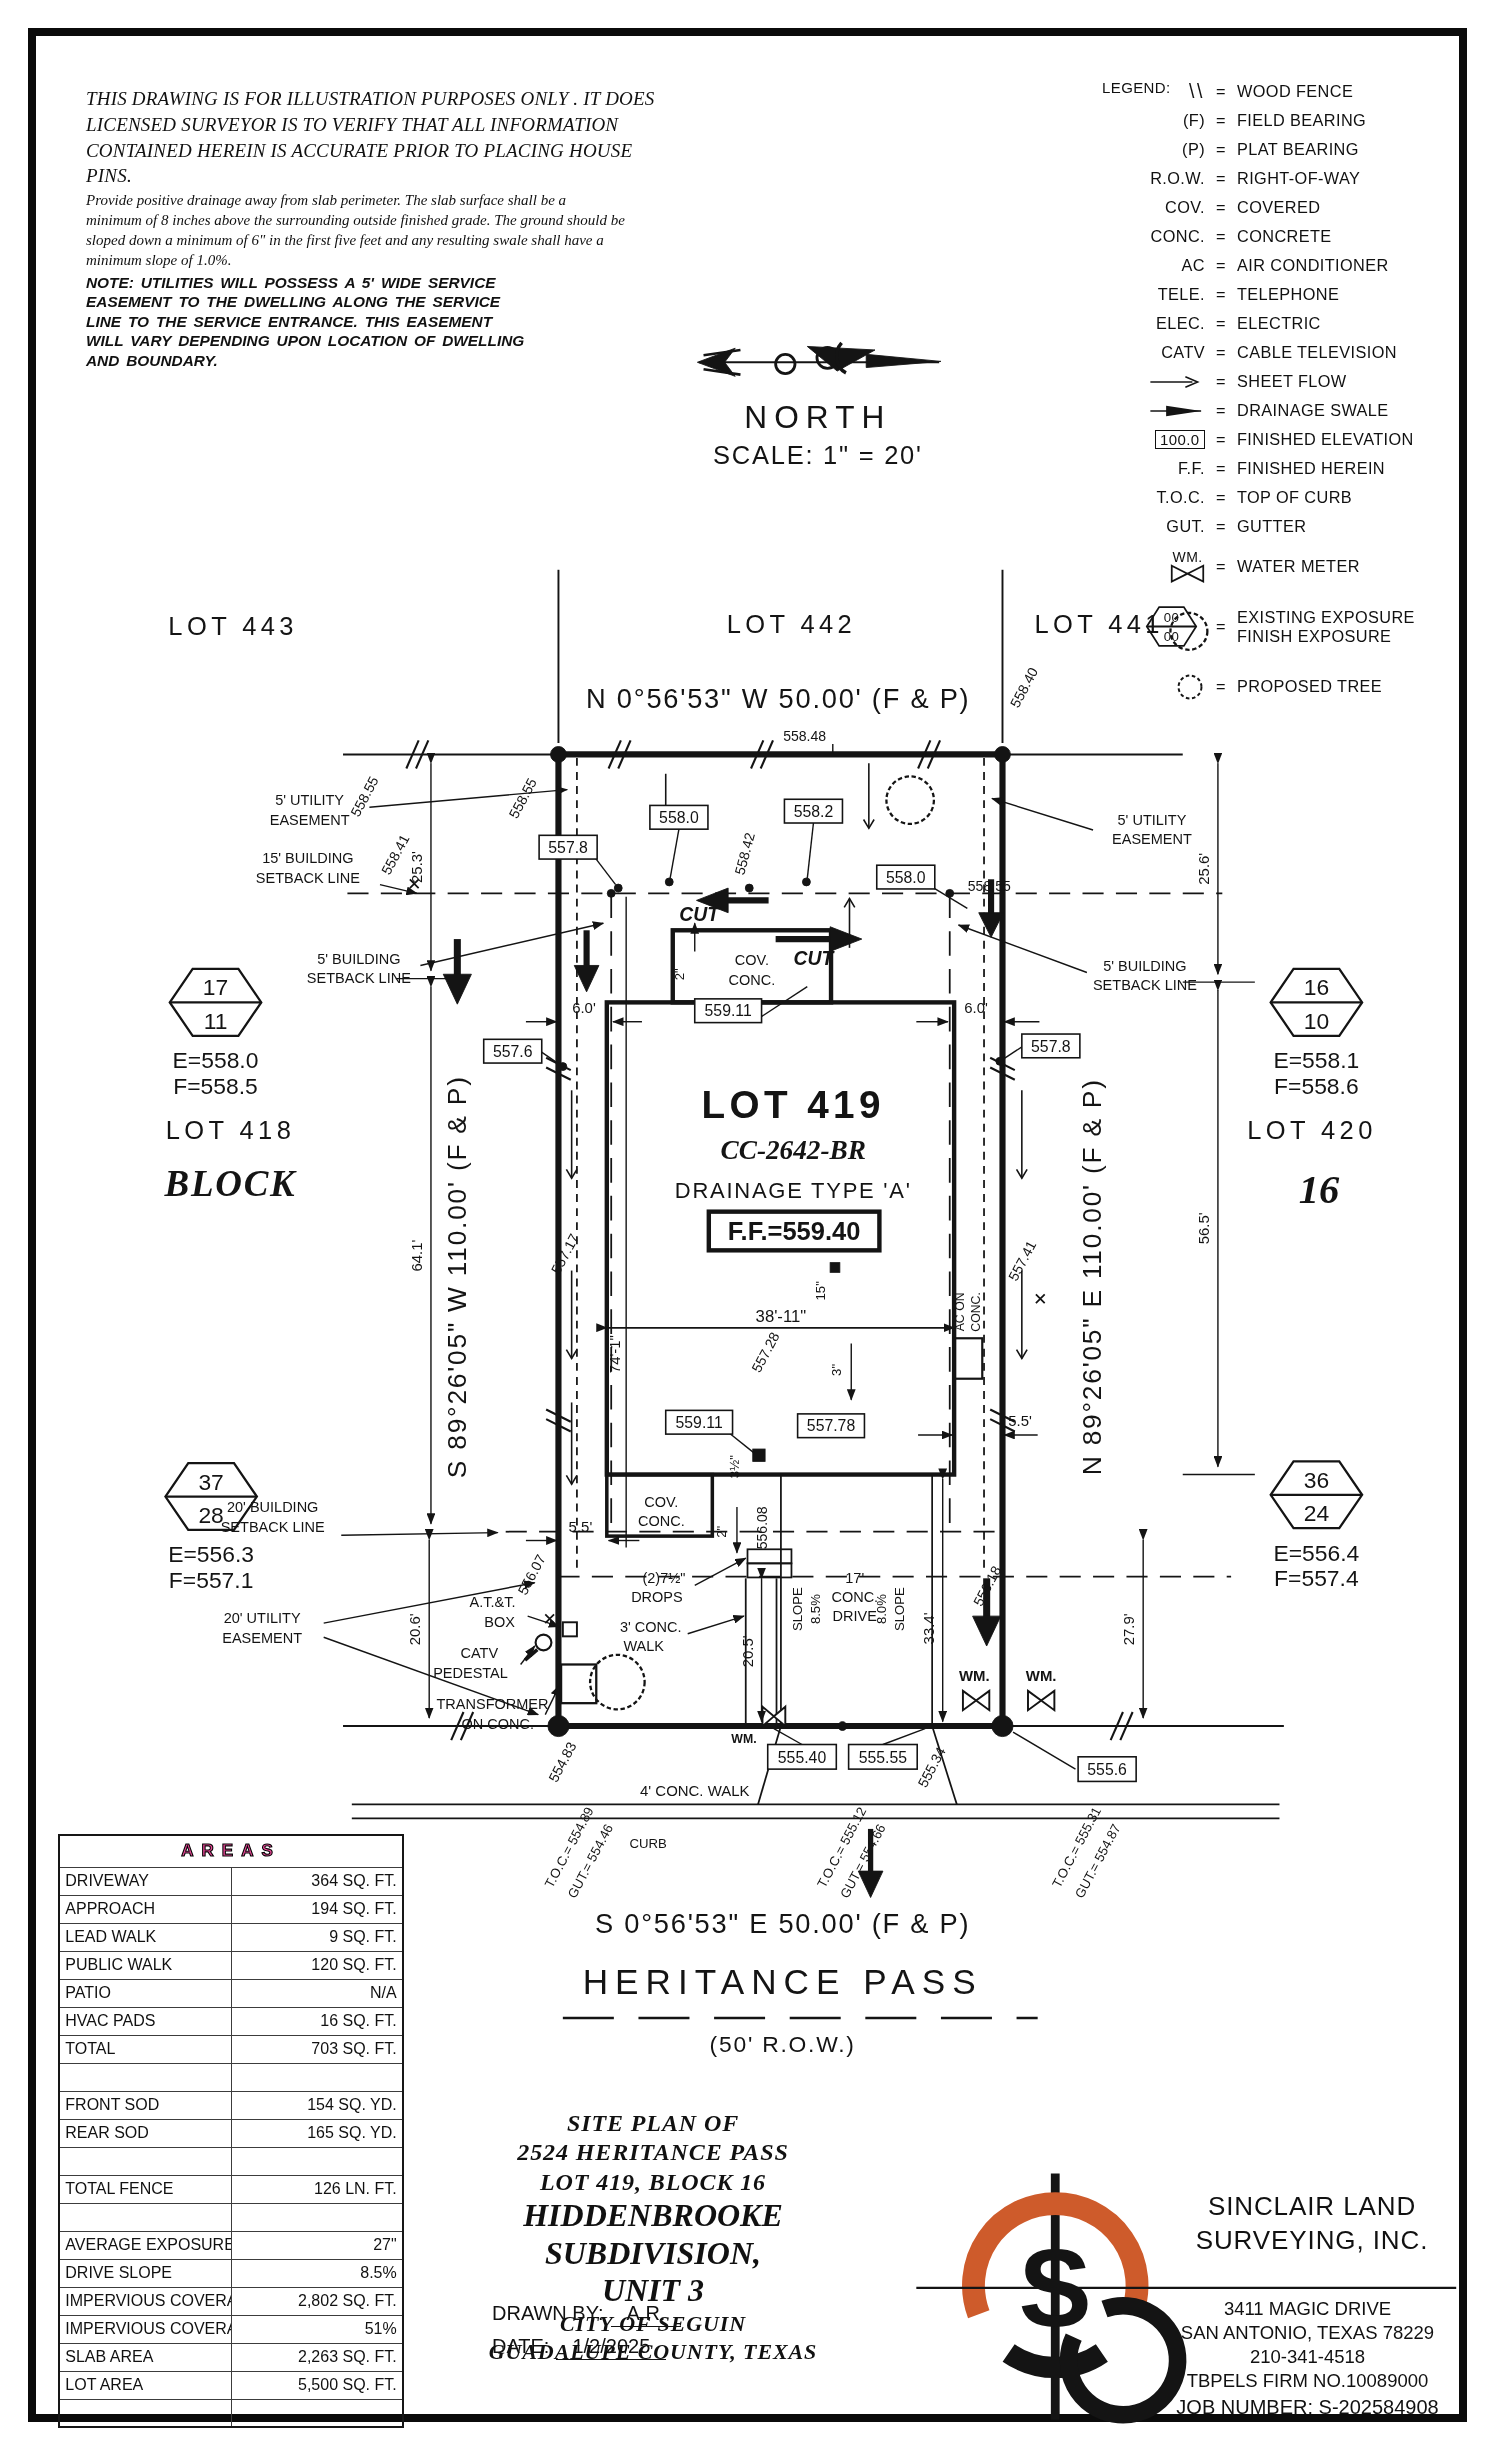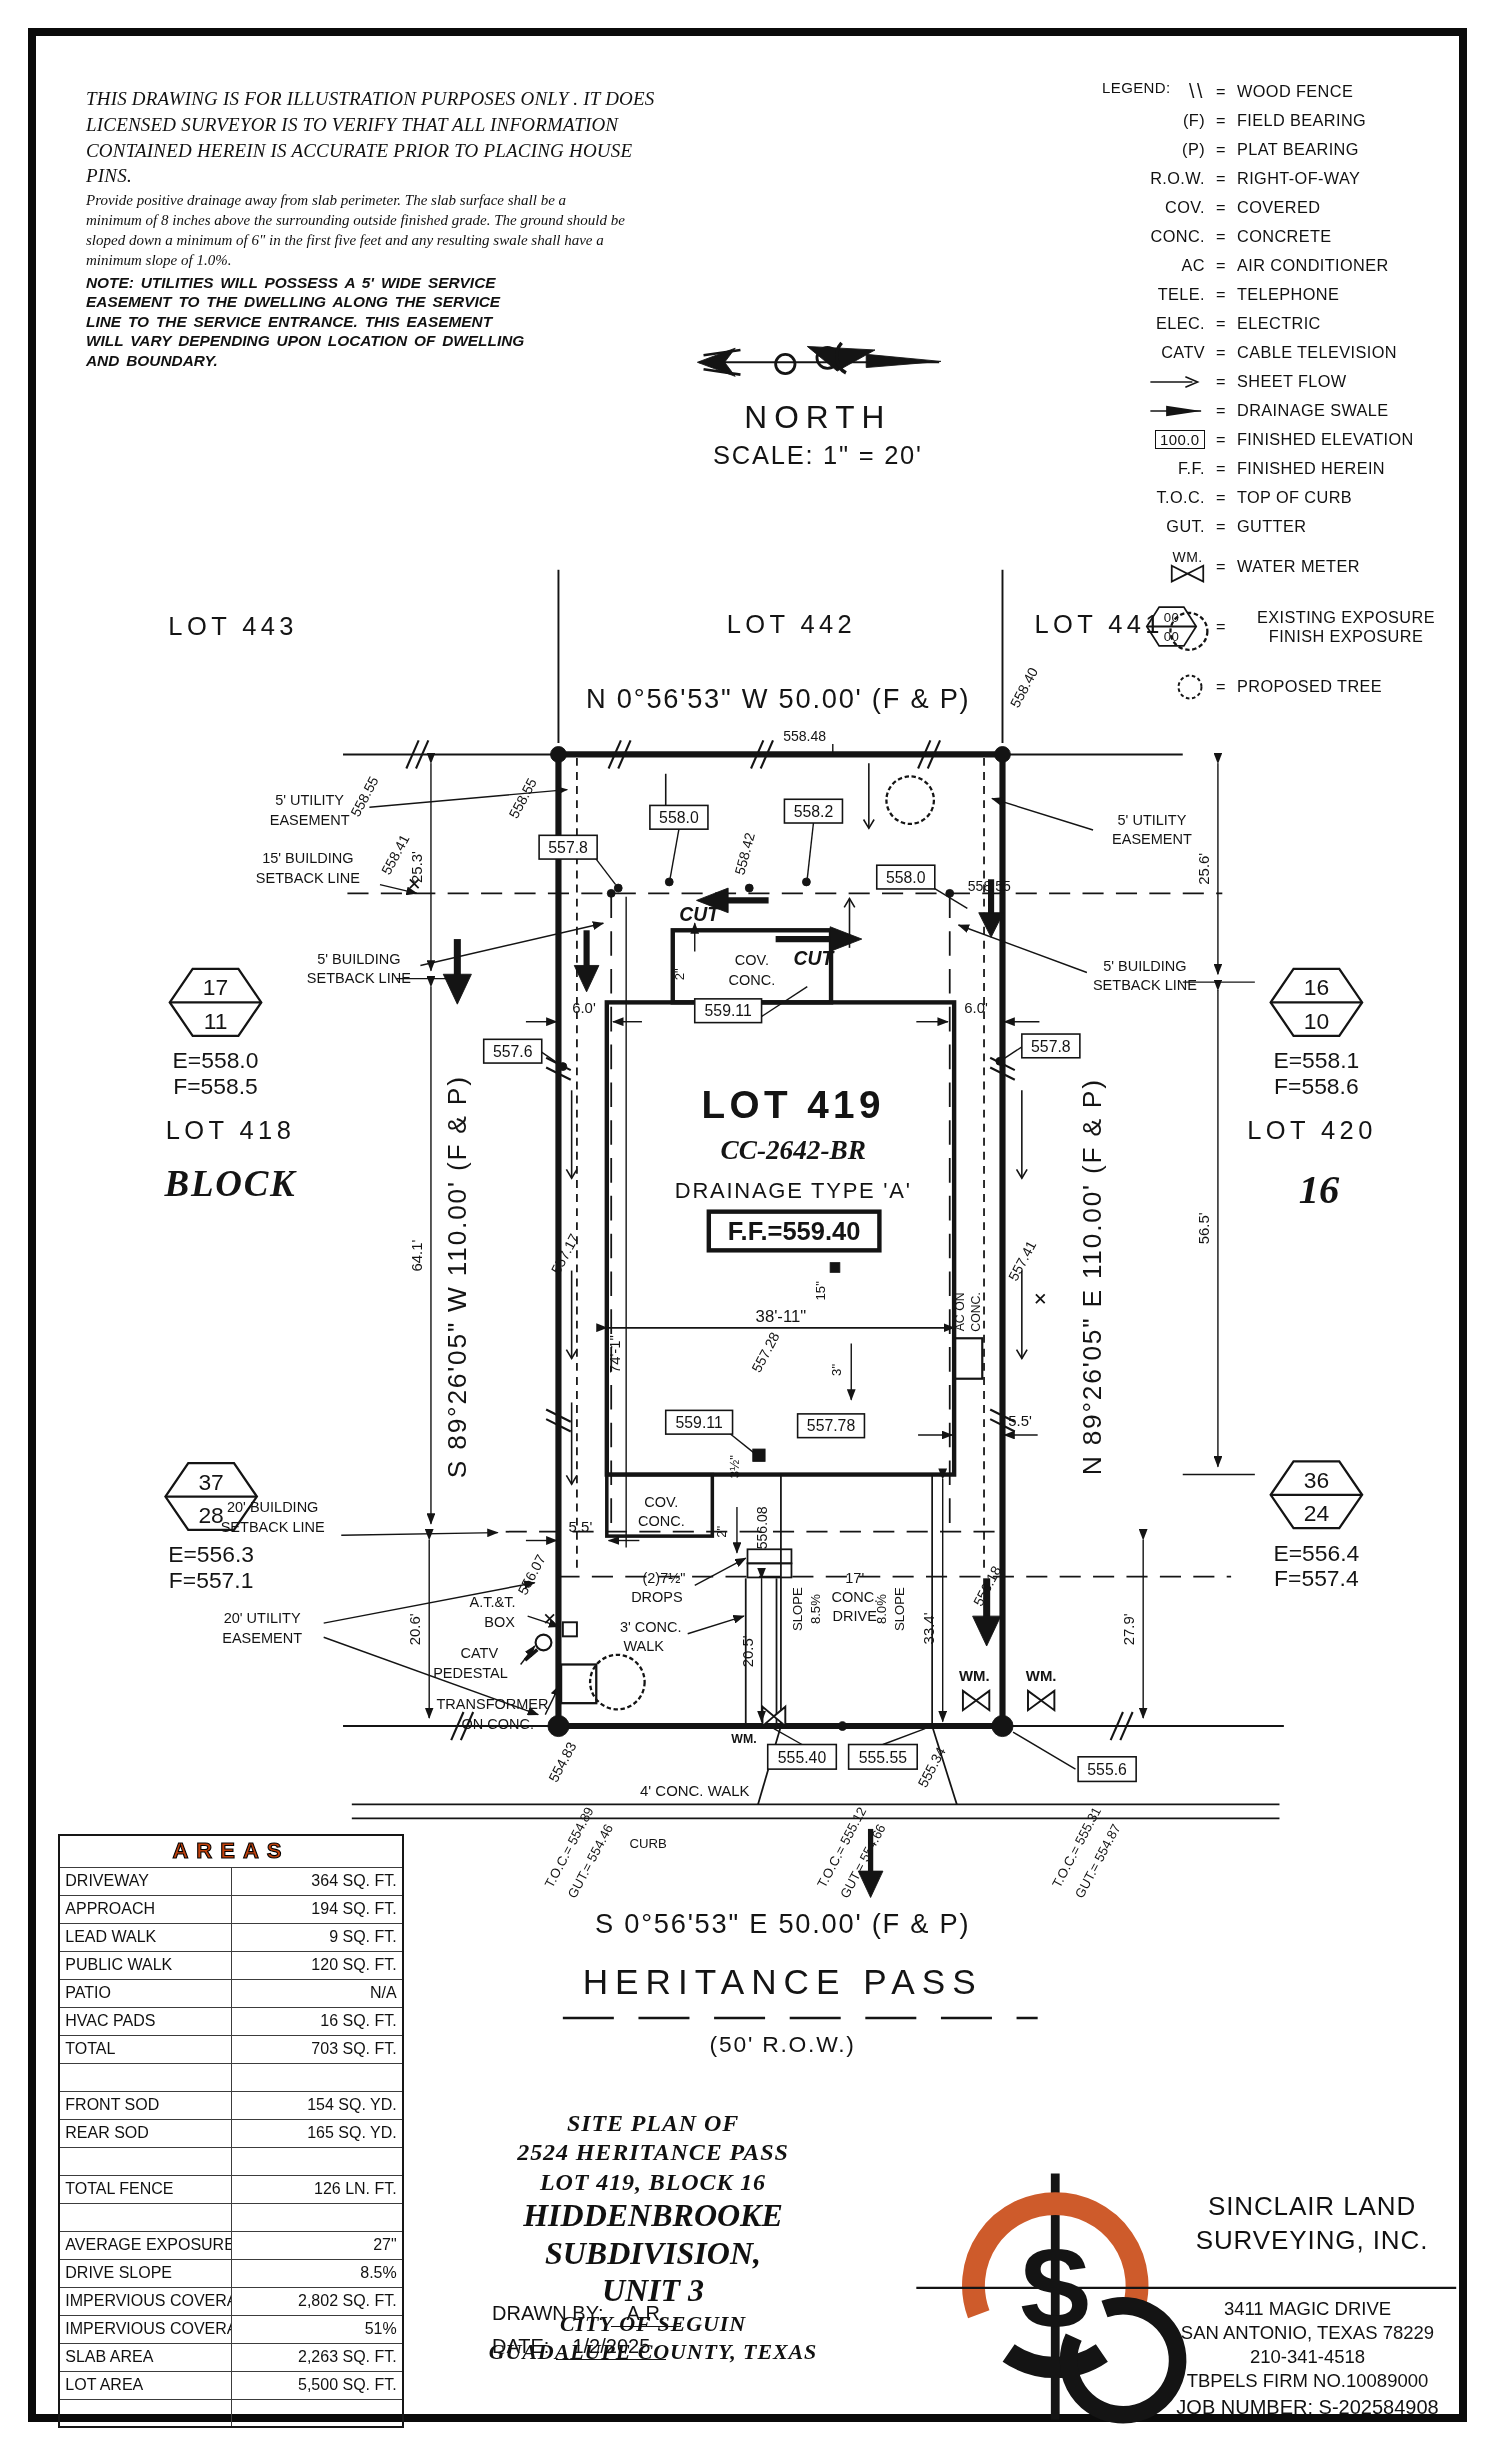--- a/index.html
+++ b/index.html
@@ -15,26 +15,26 @@
   .disc .p3{font-family:"Liberation Sans",sans-serif;font-style:italic;font-weight:bold;font-size:15.4px;line-height:1.26;margin-top:2.6px;word-spacing:2.6px;}
   
   .legend{position:absolute;left:1101px;top:77px;width:354px;font-size:16.3px;letter-spacing:0.4px;}
   .lg-title{position:absolute;left:1px;top:1.8px;font-size:15px;}
   .lg-row{display:flex;align-items:center;height:29px;}
   .lg-row.tall{height:51px;}.lg-row.taller{height:69px;}.lg-row.tr3{height:51px;}
   .lg-sym{width:104px;text-align:right;flex:none;display:flex;justify-content:flex-end;align-items:center;}
   .lg-eq{width:32px;text-align:center;flex:none;}
   .lg-lab{flex:1;}
   .lg-box{border:1.8px solid #111;padding:0 4.4px;font-size:15px;}
-  .lg-2l div{line-height:1.15;text-align:center;}
+  .lg-2l div{line-height:1.15;}
   .wmstack{display:flex;flex-direction:column;align-items:center;line-height:1;}
   
   .areas{position:absolute;left:58px;top:1834px;width:346px;border-collapse:collapse;table-layout:fixed;}
   .areas td,.areas th{border:1.8px solid #3c3c3c;font-size:16px;padding:0 5.3px;height:28px;white-space:nowrap;overflow:hidden;}
-  .areas th{height:32px;font-size:22px;letter-spacing:8px;font-weight:bold;color:#c2410c;-webkit-text-stroke:1.1px #000;}
+  .areas th{height:32px;font-size:17px;letter-spacing:8px;font-weight:bold;color:#ec4899;-webkit-text-stroke:1.1px #000;}
   .areas td.v{text-align:right;width:134px;}
   .areas{border:2.6px solid #161616;}
   
   .tblock{position:absolute;left:412px;top:2109px;width:482px;text-align:center;font-family:"Liberation Serif",serif;font-style:italic;font-weight:bold;}
   .tblock .s{font-size:24px;line-height:1.22;letter-spacing:0.9px;}
   .tblock .l{font-size:32px;line-height:1.18;}
   .tblock .c{font-size:22px;line-height:1.25;letter-spacing:0.9px;}
   .drawn{position:absolute;left:492px;top:2302px;font-family:"Liberation Sans",sans-serif;font-style:normal;font-weight:normal;font-size:20px;text-align:left;}
   .drawn .row{margin-bottom:8px;}
   .uline{display:inline-block;border-bottom:1.8px solid #111;padding:0 16px 0.9px 16px;margin-left:7px;}

